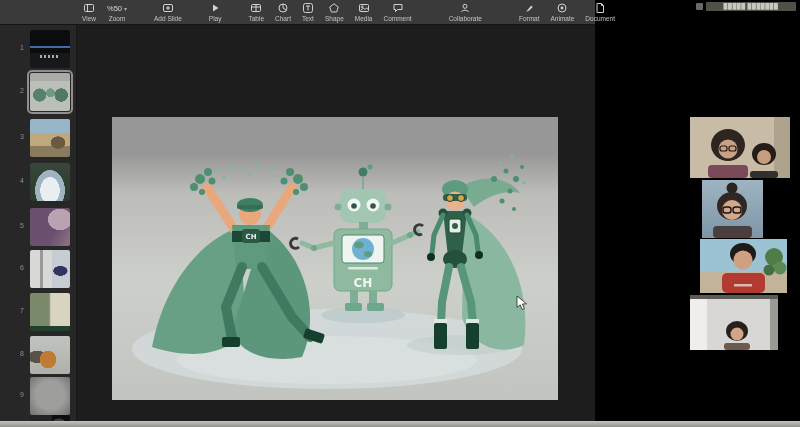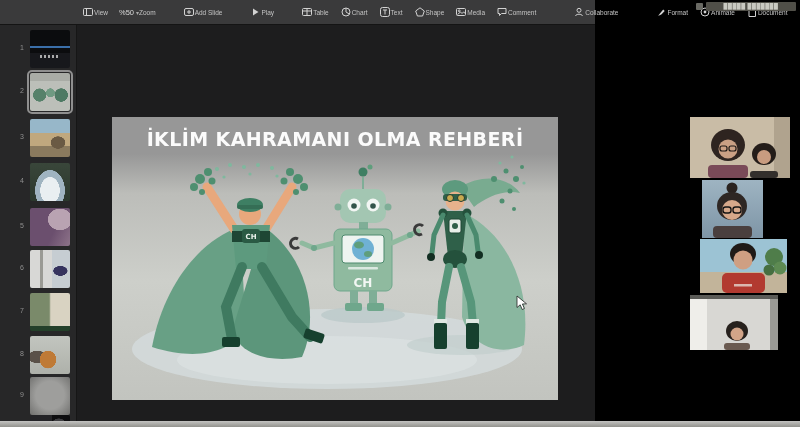--- a/index.html
+++ b/index.html
@@ -3,21 +3,21 @@
 <meta charset="utf-8">
 <style>
   html,body{margin:0;padding:0;background:#000;}
   .stage{position:relative;width:800px;height:427px;background:#000;overflow:hidden;
          font-family:"Liberation Sans",sans-serif;}
   
   .keynote{position:absolute;left:0;top:0;width:595px;height:421px;background:#1e1e1f;}
   .toolbar{position:absolute;left:0;top:0;width:595px;height:25px;background:#3a3a3b;
            border-bottom:1px solid #141414;display:flex;align-items:center;
            padding-left:82px;box-sizing:border-box;}
-  .titem{display:flex;align-items:center;margin-right:11px;color:#c9c9c9;cursor:default;}
+  .titem{display:flex;flex-direction:column;align-items:center;margin-right:11px;color:#c9c9c9;cursor:default;}
   .titem .ic{height:12px;display:flex;align-items:center;justify-content:center;}
   .titem .lb{font-size:6.5px;line-height:7px;margin-top:1px;white-space:nowrap;color:#c4c4c4;}
   .titem svg{stroke:#d2d2d2;fill:none;stroke-width:1;}
   .zv{font-size:7.5px;color:#d8d8d8;}
   .chev{font-size:6px;color:#a8a8a8;margin-left:2px;}
   .gap-md{margin-left:16px;} .gap-lg{margin-left:26px;}
   
   .sidebar{position:absolute;left:0;top:25px;width:76px;height:396px;background:#272728;
            border-right:1px solid #161616;overflow:hidden;}
   .srow{position:absolute;left:0;width:76px;height:40px;}
@@ -246,21 +246,20 @@
           <div class="thumb t9"></div>
         </div>
       <div class="srow" style="top:390px">
           <span class="snum"></span>
           <div class="thumb t10"></div>
         </div>
     </div>
 
     <div class="canvas">
       <div class="slide">
-        <div class="slide-title">İKLİM KAHRAMANI OLMA REHBERİ</div>
 
         <svg class="illu" width="446" height="283" viewBox="0 0 446 283">
 
           <ellipse cx="215" cy="232" rx="195" ry="40" fill="#d3dbdc" opacity="0.85"></ellipse>
           <ellipse cx="215" cy="243" rx="150" ry="24" fill="#dde4e4" opacity="0.6"></ellipse>
           <ellipse cx="251" cy="198" rx="42" ry="8" fill="#bcc9c9" opacity="0.8"></ellipse>
           <ellipse cx="350" cy="228" rx="55" ry="10" fill="#c2cecd" opacity="0.7"></ellipse>
 
           <g>
             <path d="M128,110 C90,122 52,166 40,230 C84,244 118,236 134,212 Z" fill="#68a085"></path>

